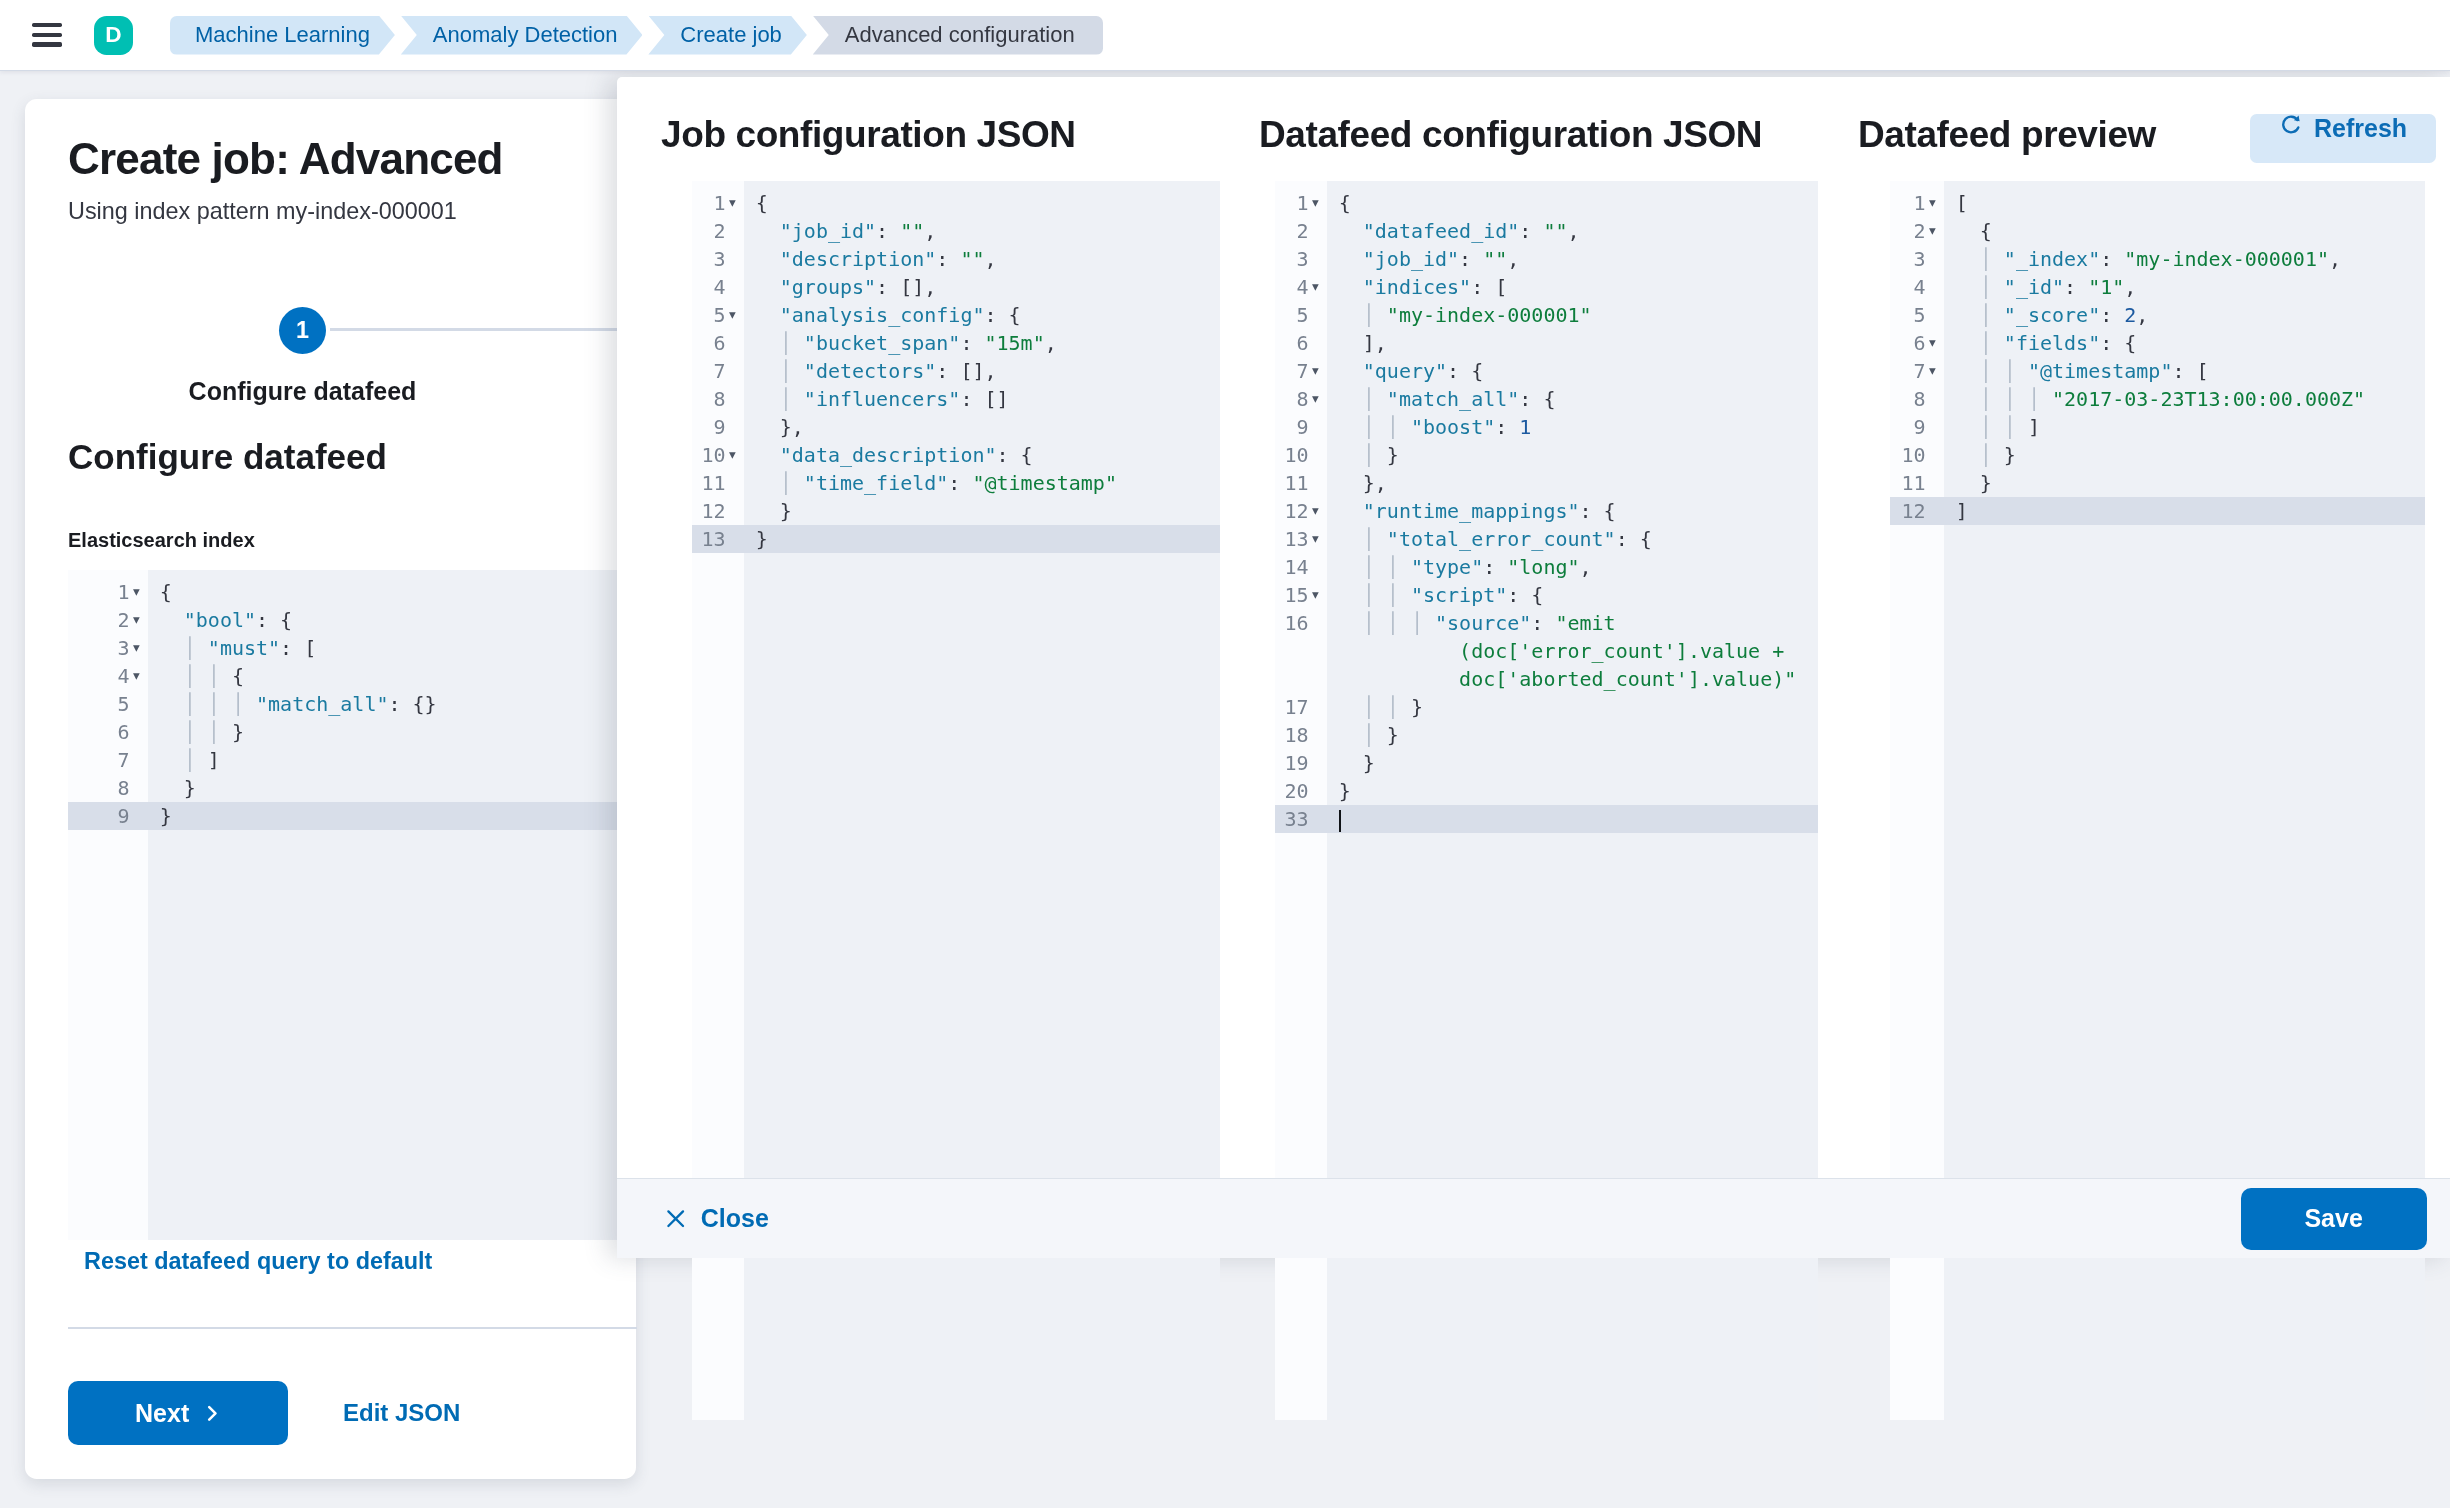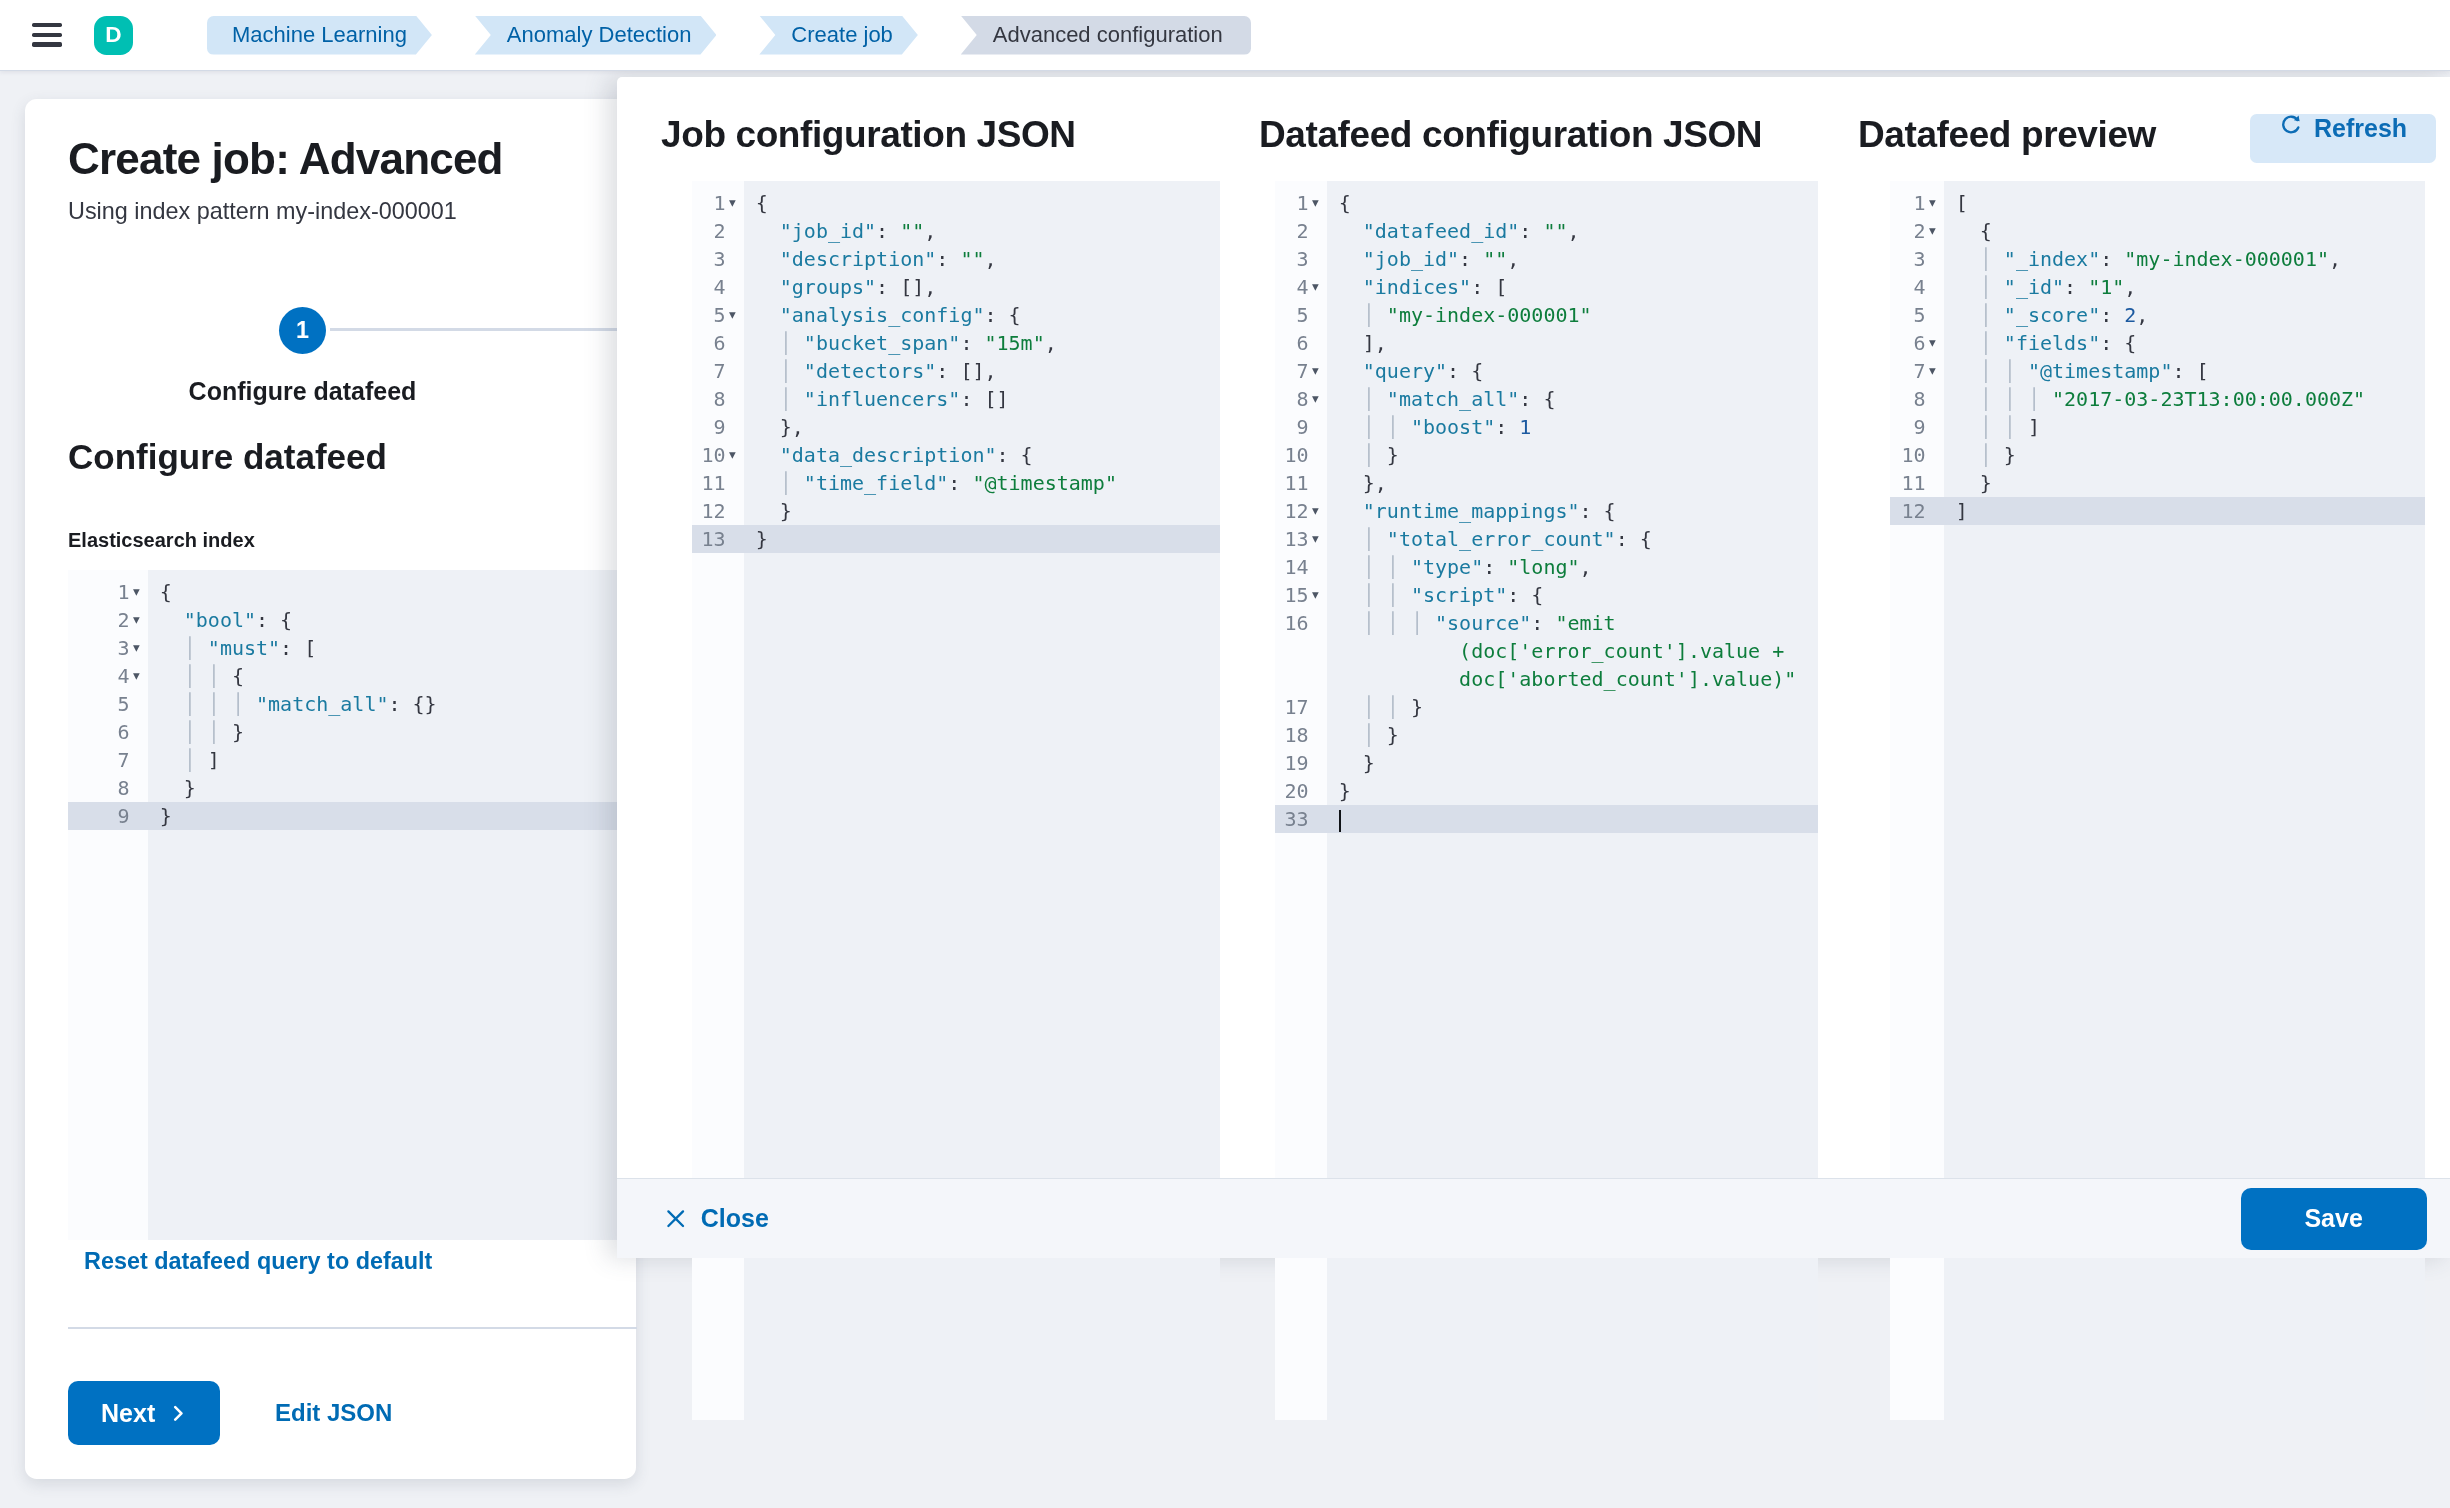--- a/index.html
+++ b/index.html
@@ -11,21 +11,21 @@
             border-bottom:0.8px solid #d3dae6; box-shadow:0 1.7px 4.2px rgba(110,120,140,.14);
             display:flex; align-items:center; z-index:30; }
   .hamburger { margin-left:32px; width:30px; height:23.4px; display:flex; flex-direction:column;
                justify-content:space-between; cursor:pointer; }
   .hamburger div { height:4.2px; border-radius:1.7px; background:#343741; }
   .avatar { margin-left:32px; width:39px; height:39px; border-radius:12.6px; background:#00bfb3;
             color:#fff; font-weight:700; font-size:22.6px; display:flex; align-items:center; justify-content:center; }
   .crumbs { margin-left:37px; display:flex; align-items:center; gap:5.9px; }
   .crumb { position:relative; height:39px; display:flex; align-items:center;
            padding:0 25px 0 32px; background:#d2e6f7; color:#0061a6; font-size:22px;
-           clip-path:polygon(0 0, calc(100% - 16px) 0, 100% 50%, calc(100% - 16px) 100%, 0 100%, 16px 50%);margin-left:37px; }
+           clip-path:polygon(0 0, calc(100% - 16px) 0, 100% 50%, calc(100% - 16px) 100%, 0 100%, 16px 50%); }
   .crumb.first { clip-path:polygon(0 0, calc(100% - 16px) 0, 100% 50%, calc(100% - 16px) 100%, 0 100%);
                  border-radius:6.7px 0 0 6.7px; padding-left:25px; }
   .crumb.current { background:#d3dae6; color:#343741;
                    clip-path:polygon(0 0, 100% 0, 100% 100%, 0 100%, 16px 50%);
                    border-radius:0 6.7px 6.7px 0; padding-right:28.5px; }
 
   
   .wizard { position:absolute; left:25px; top:99px; width:611px; height:1380px; background:#fff;
             border-radius:11.7px; box-shadow:0 5px 15px rgba(60,70,90,.14); z-index:10; }
   .wizard-title { position:absolute; left:43px; top:35px; font-size:44px; font-weight:700;
@@ -36,21 +36,21 @@
                  display:flex; align-items:center; justify-content:center; }
   .step-line { position:absolute; left:305px; top:229px; width:306px; height:2.5px; background:#d3dae6; }
   .step-label { position:absolute; left:110px; top:278px; width:335px; text-align:center;
                 font-size:25px; font-weight:700; color:#1a1c21; }
   .section-heading { position:absolute; left:43px; top:338px; font-size:35px; font-weight:700; color:#1a1c21; }
   .query-label { position:absolute; left:43px; top:430px; font-size:20px; font-weight:700; color:#1a1c21; }
   .reset-link { position:absolute; left:59px; top:1149px; font-size:23.4px; font-weight:600;
                 color:#006bb4; cursor:pointer; }
   .divider { position:absolute; left:43px; top:1228px; width:569px; height:1.7px; background:#d3dae6; }
   .actions-row { position:absolute; left:43px; top:1282px; display:flex; align-items:center; gap:55px; }
-  .next-btn { width:152px; height:64px; border-radius:10px; background:#0071c2; color:#fff;
+  .next-btn { width:220px; height:64px; border-radius:10px; background:#0071c2; color:#fff;
               font-size:25px; font-weight:600; display:flex; align-items:center; justify-content:center;
               gap:15px; cursor:pointer; border:none; font-family:inherit; }
   .edit-json-link { font-size:24px; font-weight:700; color:#006bb4; cursor:pointer; }
 
   
   .flyout { position:absolute; left:617px; top:77px; width:1833px; height:1181px; background:#fff;
             border-radius:5px 0 0 0; box-shadow:-8.4px 0 25px rgba(60,70,90,.18); z-index:20; }
   .col-title { position:absolute; font-size:37px; font-weight:700; color:#1a1c21; letter-spacing:-0.4px; }
   .refresh-btn { position:absolute; left:1613px; top:37px; width:186px; height:49px; border-radius:6.7px;
                  background:#d7e8f8; color:#0c6cb5; font-size:25px; font-weight:600;

